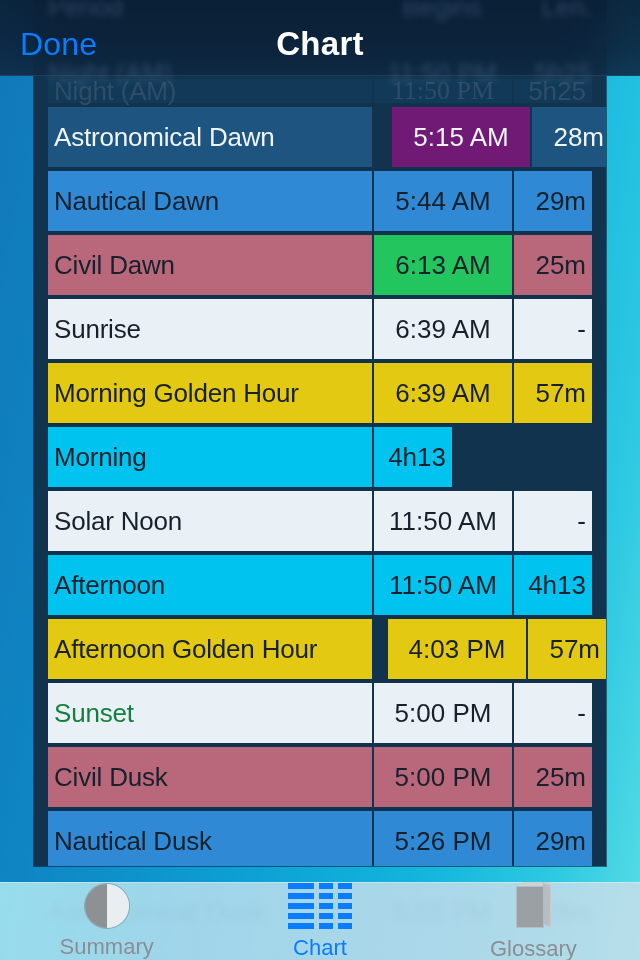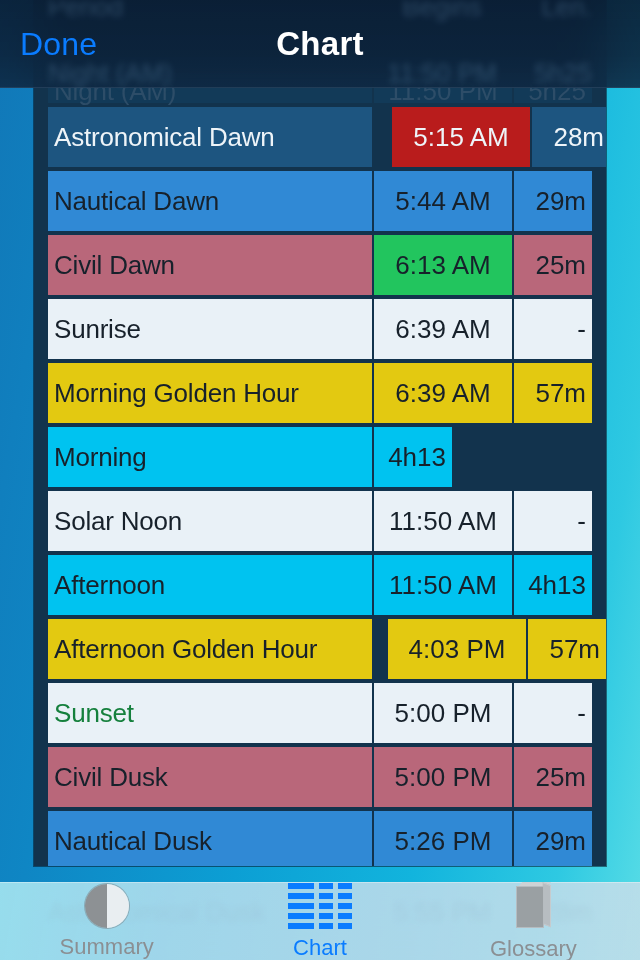--- a/index.html
+++ b/index.html
@@ -67,21 +67,21 @@
     display:flex; align-items:center; justify-content:flex-end;
     padding-right:6px;
     margin-left:2px;
   }
 
   
   .row.partial { height:24px; margin-bottom:4px; font-size:26px; }
 
   
   .navbar {
-    position:absolute; left:0; top:0; width:640px; height:88px;
+    position:absolute; left:0; top:0; width:640px; height:76px;
     background:linear-gradient(180deg, rgba(10,30,52,0.93) 0%, rgba(12,34,58,0.90) 62%, rgba(14,40,66,0.88) 100%);
     -webkit-backdrop-filter:blur(22px); backdrop-filter:blur(22px);
     border-bottom:1px solid rgba(120,170,210,0.22);
     z-index:20;
   }
   
   .nav-ghost {
     position:absolute; left:0; top:0; width:640px; height:88px;
     overflow:hidden; pointer-events:none;
     filter:blur(3.4px);
@@ -173,26 +173,26 @@
 
 <div id="screen">
 
   <div class="bg"></div>
 
   <div class="table-frame">
     <div class="table-scroll" id="table-scroll" style="top: 79px;">
 
     <div class="row partial">
           <div class="c-period" style="color: rgb(45, 77, 104); background: rgb(18, 58, 88);">Night (AM)</div>
-          <div class="c-begins" style="color: rgb(45, 77, 104); background: rgb(18, 58, 88);">11:50 PM</div>
+          <div class="c-begins" style="color: rgb(45, 77, 104); background: rgb(18, 58, 88); font-family: Liberation Serif, serif;">11:50 PM</div>
           <div class="c-len" style="color: rgb(45, 77, 104); background: rgb(18, 58, 88);">5h25</div>
         </div>
         <div class="row">
           <div class="c-period" style="color: rgb(238, 244, 248); background: rgb(29, 85, 128);">Astronomical Dawn</div>
-          <div class="c-begins" style="color: rgb(238, 244, 248); background: #b91c1c; margin-left: 20px;">5:15 AM</div>
+          <div class="c-begins" style="color: rgb(238, 244, 248); background: #701a75; margin-left: 20px;">5:15 AM</div>
           <div class="c-len" style="color: rgb(238, 244, 248); background: rgb(29, 85, 128);">28m</div>
         </div>
         <div class="row">
           <div class="c-period" style="color: rgb(23, 33, 43); background: rgb(48, 137, 213);">Nautical Dawn</div>
           <div class="c-begins" style="color: rgb(23, 33, 43); background: rgb(48, 137, 213);">5:44 AM</div>
           <div class="c-len" style="color: rgb(23, 33, 43); background: rgb(48, 137, 213);">29m</div>
         </div>
         <div class="row">
           <div class="c-period" style="color: rgb(23, 33, 43); background: rgb(185, 103, 122);">Civil Dawn</div>
           <div class="c-begins" style="color: rgb(23, 33, 43); background: #22c55e;">6:13 AM</div>

